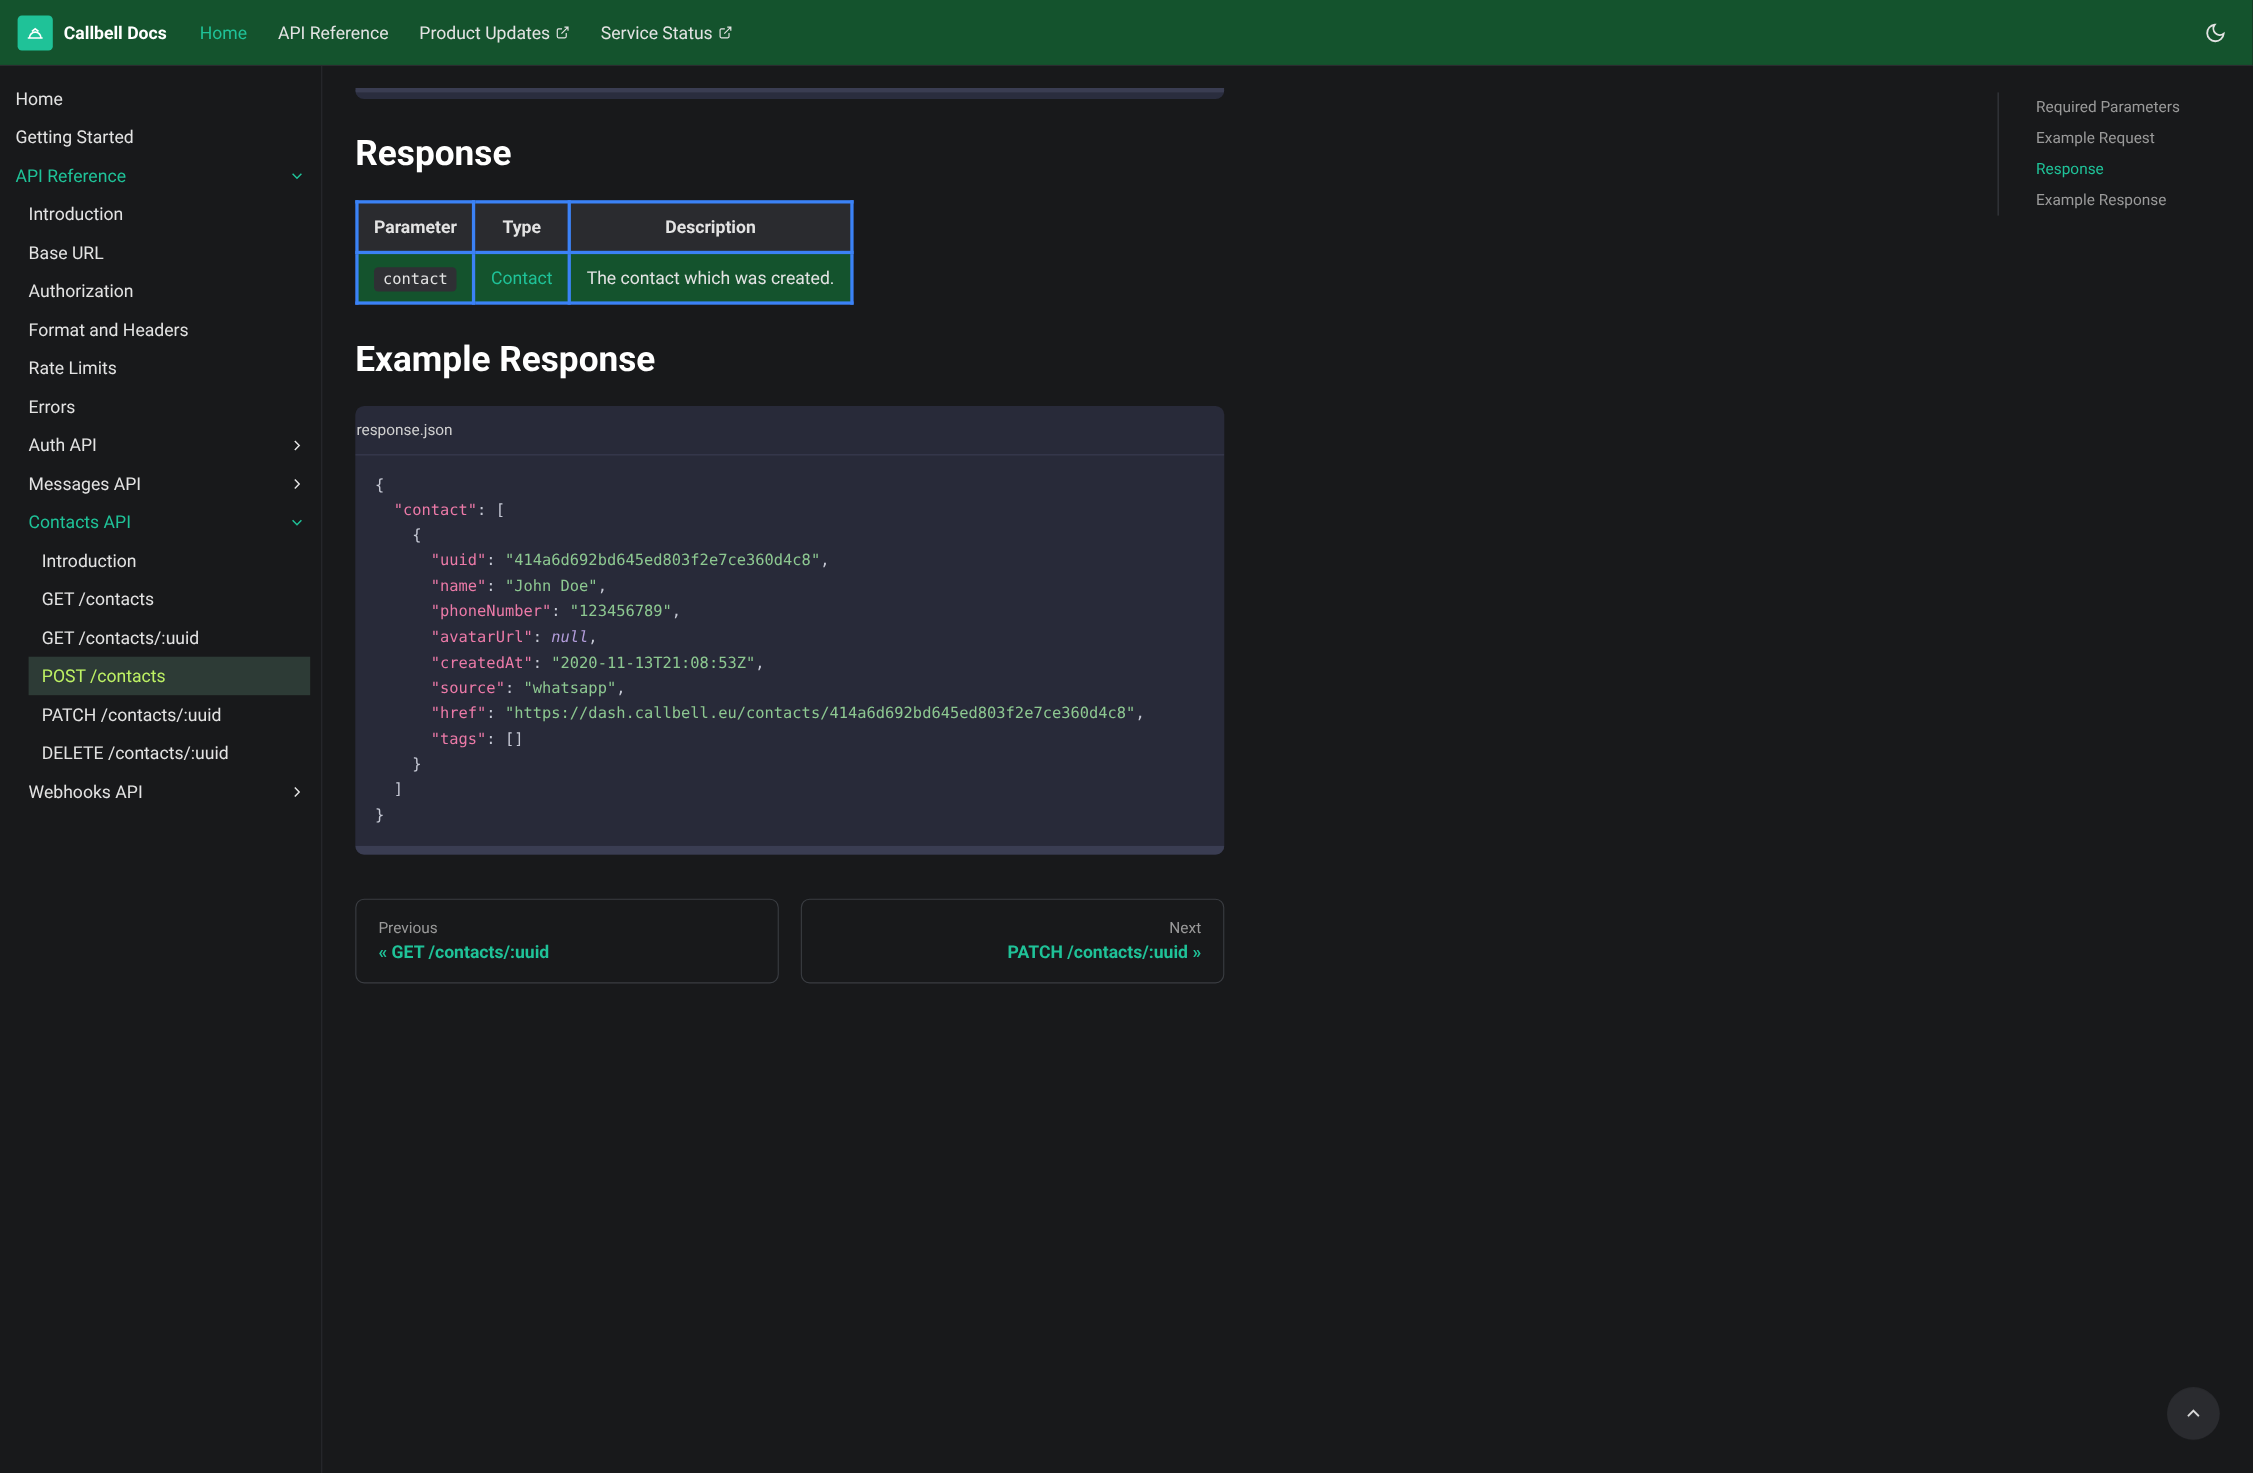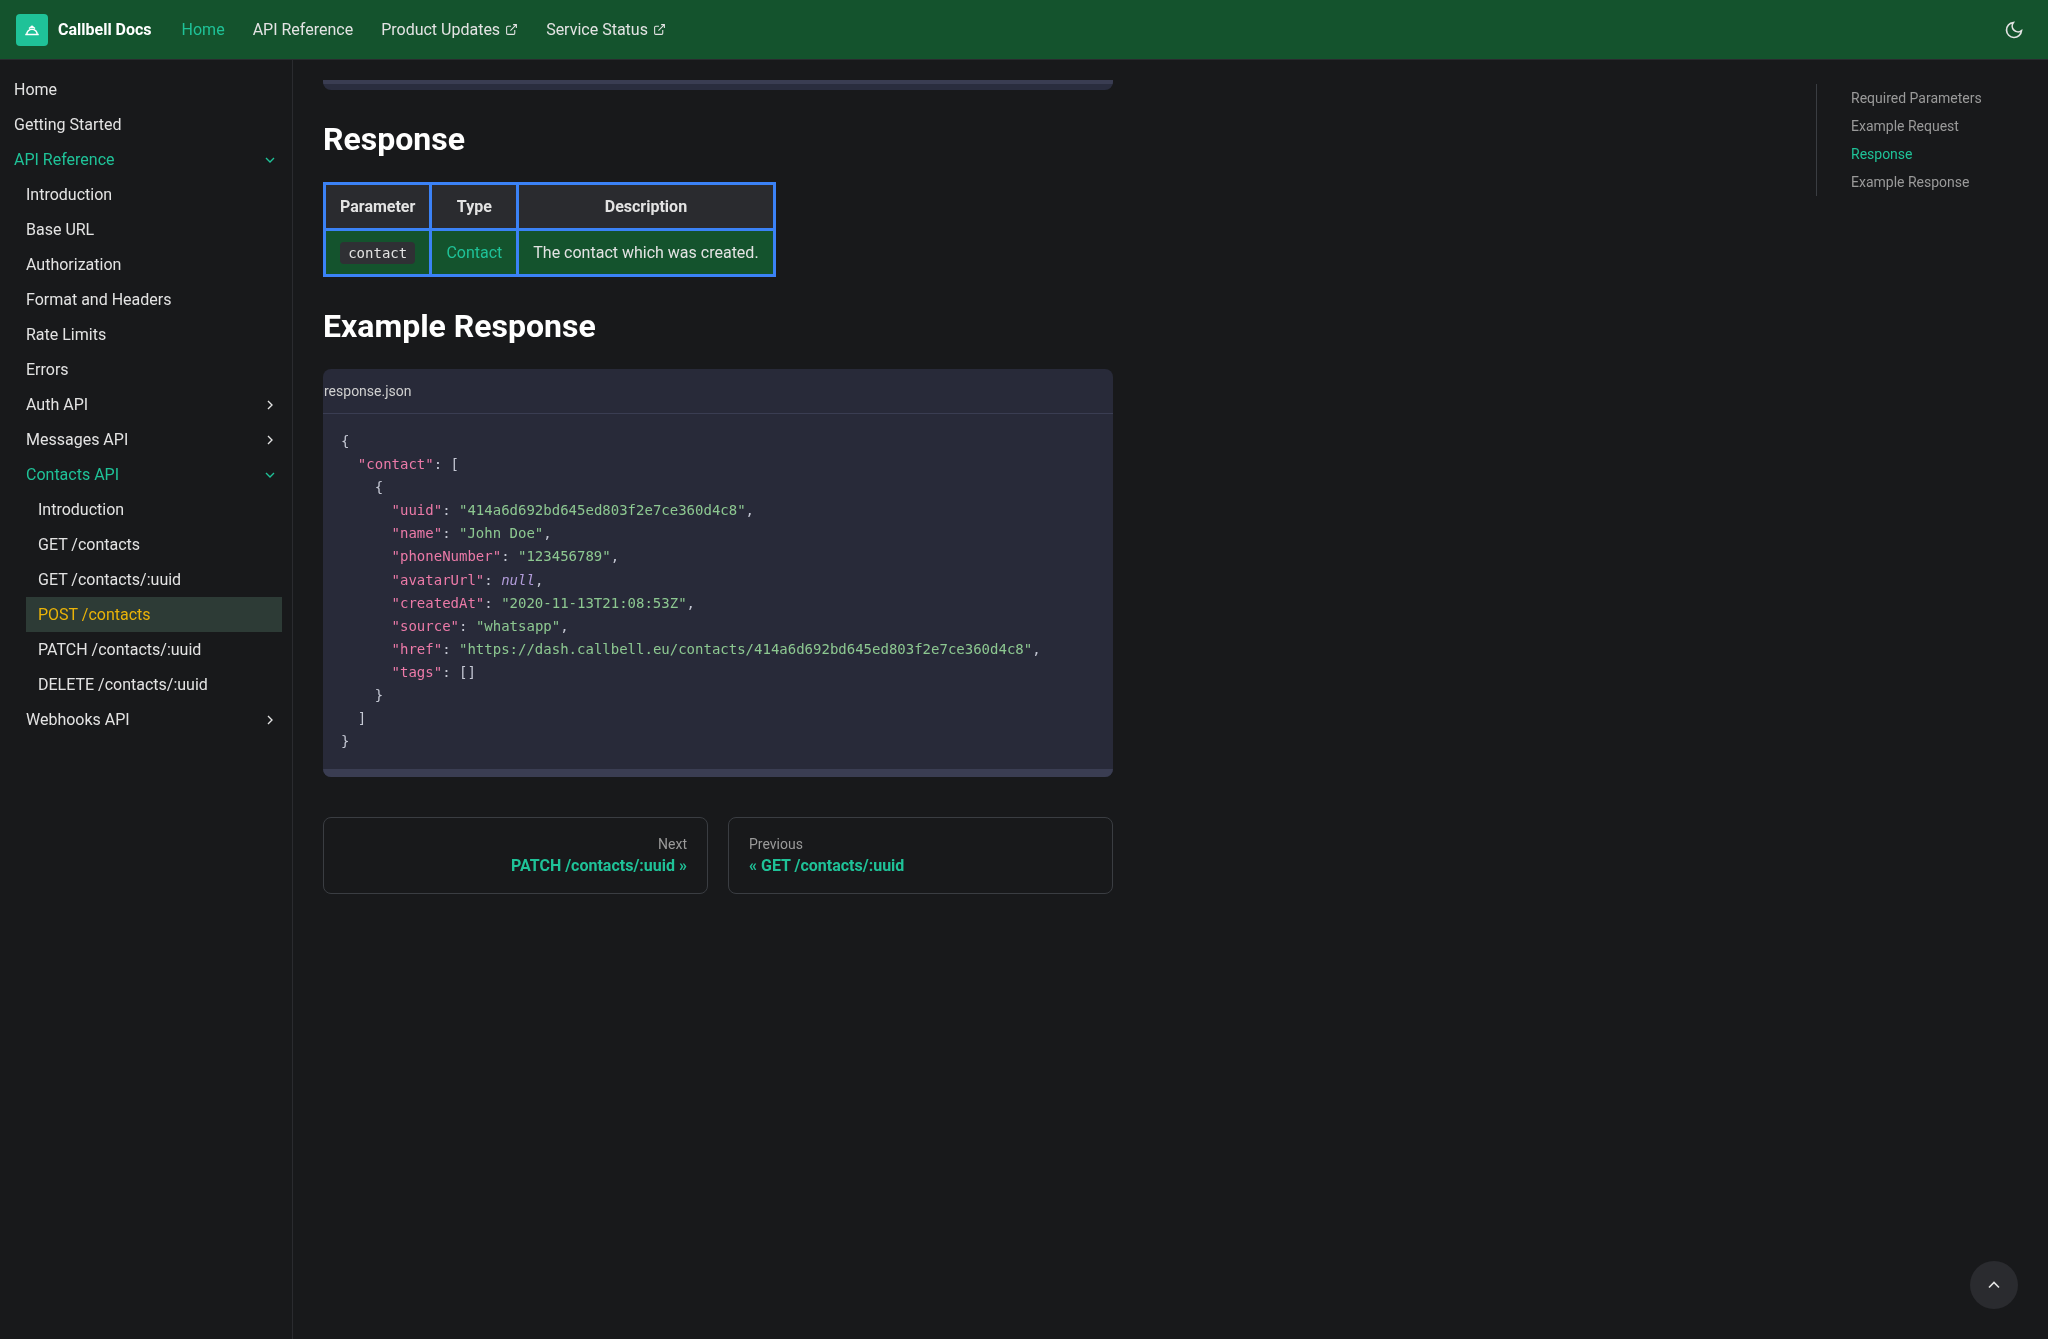--- a/index.html
+++ b/index.html
@@ -14,21 +14,21 @@
 .nav-link.active { color: #1fc298; }
 .nav-right { margin-left: auto; display: flex; align-items: center; }
 .theme-btn { width: 36px; height: 36px; display: flex; align-items: center; justify-content: center; color: #e3e3e3; cursor: pointer; }
 
 .layout { display: flex; height: calc(100vh - 60px); }
 .sidebar { width: 293px; background: #18191b; overflow-y: auto; padding: 12px 0; border-right: 1px solid #2a2b2f; }
 .side-item { padding: 8px 14px; color: #e3e3e3; cursor: pointer; display: flex; align-items: center; justify-content: space-between; }
 .side-item.green { color: #1fc298; }
 .side-item.l1 { padding-left: 26px; }
 .side-item.l2 { padding-left: 38px; }
-.side-item.active { background: #2d3b36; color: #eab308; border-radius: 0; margin: 0 10px 0 26px; padding-left: 12px; }
+.side-item.active { background: #2d3b36; color: #bef264; border-radius: 0; margin: 0 10px 0 26px; padding-left: 12px; }
 .chev { width: 16px; height: 16px; }
 
 .main { flex: 1; overflow-y: auto; padding: 20px 30px 40px; position: relative; }
 .content { max-width: 790px; }
 
 .code-scroll { height: 10px; background: #2a2d3e; border-radius: 0 0 8px 8px; margin-bottom: 30px; border-top: 4px solid #3a3d52; }
 
 h2 { font-size: 32px; font-weight: 700; margin: 20px 0 24px; color: #fff; }
 
 table { border-collapse: collapse; margin-bottom: 30px; }
@@ -184,27 +184,27 @@
       <span class="tok-key">"source"</span>: <span class="tok-str">"whatsapp"</span>,
       <span class="tok-key">"href"</span>: <span class="tok-str">"https://dash.callbell.eu/contacts/414a6d692bd645ed803f2e7ce360d4c8"</span>,
       <span class="tok-key">"tags"</span>: []
     }
   ]
 }</div>
         <div class="code-footer"></div>
       </div>
 
       <div class="pager">
+        <div class="pager-card">
+          <div class="pager-label">Previous</div>
+          <div class="pager-title">« GET /contacts/:uuid</div>
+        </div>
         <div class="pager-card right">
           <div class="pager-label">Next</div>
           <div class="pager-title">PATCH /contacts/:uuid »</div>
-        </div>
-        <div class="pager-card">
-          <div class="pager-label">Previous</div>
-          <div class="pager-title">« GET /contacts/:uuid</div>
         </div>
       </div>
     </div>
   </main>
 
   <aside class="toc">
     <div class="toc-inner">
       <div class="toc-item">Required Parameters</div>
       <div class="toc-item">Example Request</div>
       <div class="toc-item active">Response</div>

